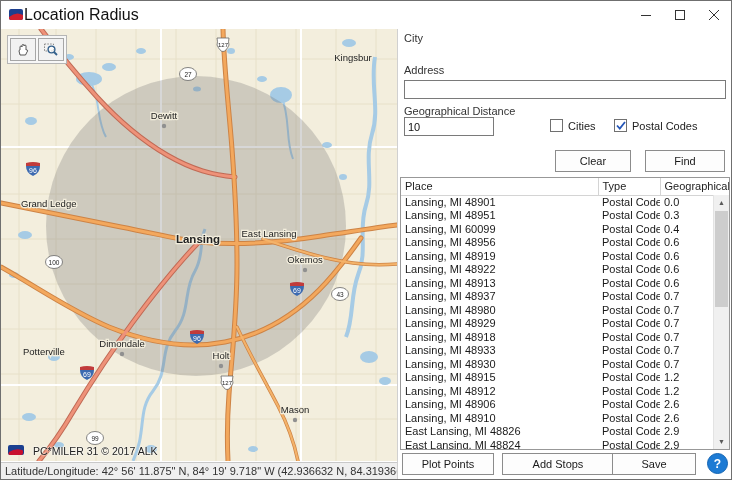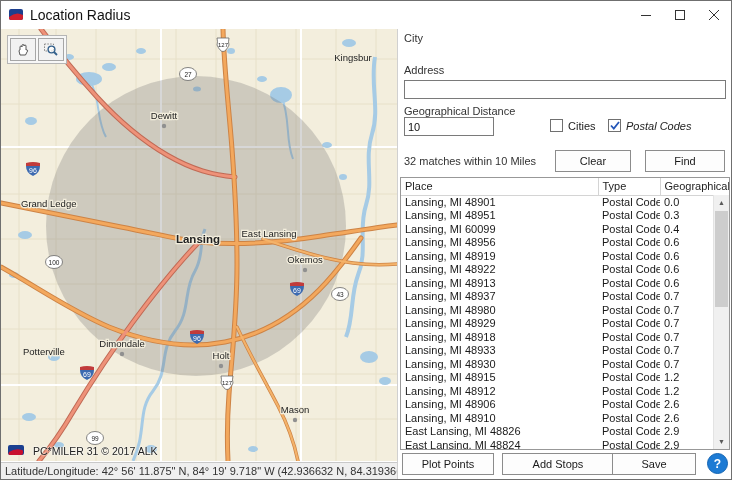--- a/index.html
+++ b/index.html
@@ -2,21 +2,21 @@
 <html><head>
 <meta charset="utf-8">
 <style>
   html,body{margin:0;padding:0;background:#d6d6d6;font-family:"Liberation Sans",sans-serif;}
   .window{position:relative;width:732px;height:480px;box-sizing:border-box;border:1px solid #6f6f6f;
           background:#fff;overflow:hidden;font-size:11px;color:#222;}
   
   .titlebar{position:absolute;left:0;top:0;right:0;height:28px;background:#ffffff;border-bottom:1px solid #e8e8e8;
             display:flex;align-items:center;}
   .app-icon{margin-left:7px;width:16px;height:16px;flex:0 0 auto;}
-  .title-text{margin-left:6px;font-size:14px;color:#111;}
+  .title-text{font-size:16px;color:#111;}
   .win-controls{margin-left:auto;display:flex;height:100%;}
   .win-btn{width:34px;height:100%;display:flex;align-items:center;justify-content:center;background:transparent;border:0;padding:0;}
   
   .map-area{position:absolute;left:0;top:28px;width:396px;bottom:18px;background:#f3eedd;overflow:hidden;}
   .map-svg{position:absolute;left:0;top:0;}
   .map-toolbar{position:absolute;left:6px;top:6px;display:flex;background:#f7f7f7;border:1px solid #b5b5b5;padding:1px;}
   .tool-btn{width:26px;height:23px;display:flex;align-items:center;justify-content:center;background:#f2f2f2;
             border:1px solid #a6a6a6;margin:1px;padding:0;}
   .map-attrib{position:absolute;left:6px;bottom:4px;display:flex;align-items:center;gap:8px;font-size:10.5px;color:#222;
               text-shadow:0 0 2px #fff,0 0 2px #fff;}
@@ -240,30 +240,29 @@
     <span class="fld-label" style="left:6px;top:35px;">Address</span>
     <input class="txt" style="left: 6px; top: 51px; width: 322px;" value="">
 
     <span class="fld-label" style="left:6px;top:76px;">Geographical Distance</span>
     <input class="txt" style="left: 6px; top: 88px; width: 90px;" value="10">
 
     <div class="chk" style="left:152px;top:90px;">
       <span class="box"></span>
       <span>Cities</span>
     </div>
-    <div class="chk" style="left:210px;top:90px;font-style:italic;">
+    <div class="chk" style="left:216px;top:90px;">
       <span class="box">
         <svg width="10" height="9" viewBox="0 0 10 9">
           <polyline points="1,4.5 3.8,7.5 9,1" fill="none" stroke="#2456b8" stroke-width="1.8"></polyline>
         </svg>
       </span>
       <span>Postal Codes</span>
     </div>
 
-    <span class="fld-label" style="left:6px;top:126px;">32 matches within 10 Miles</span>
 
     <button class="btn" style="left:157px;top:121px;width:76px;">Clear</button>
     <button class="btn" style="left:247px;top:121px;width:80px;">Find</button>
 
     <div class="tbl-wrap">
       <table class="results">
         <colgroup>
             <col style="width:197px">
             <col style="width:62px">
             <col style="width:140px">

